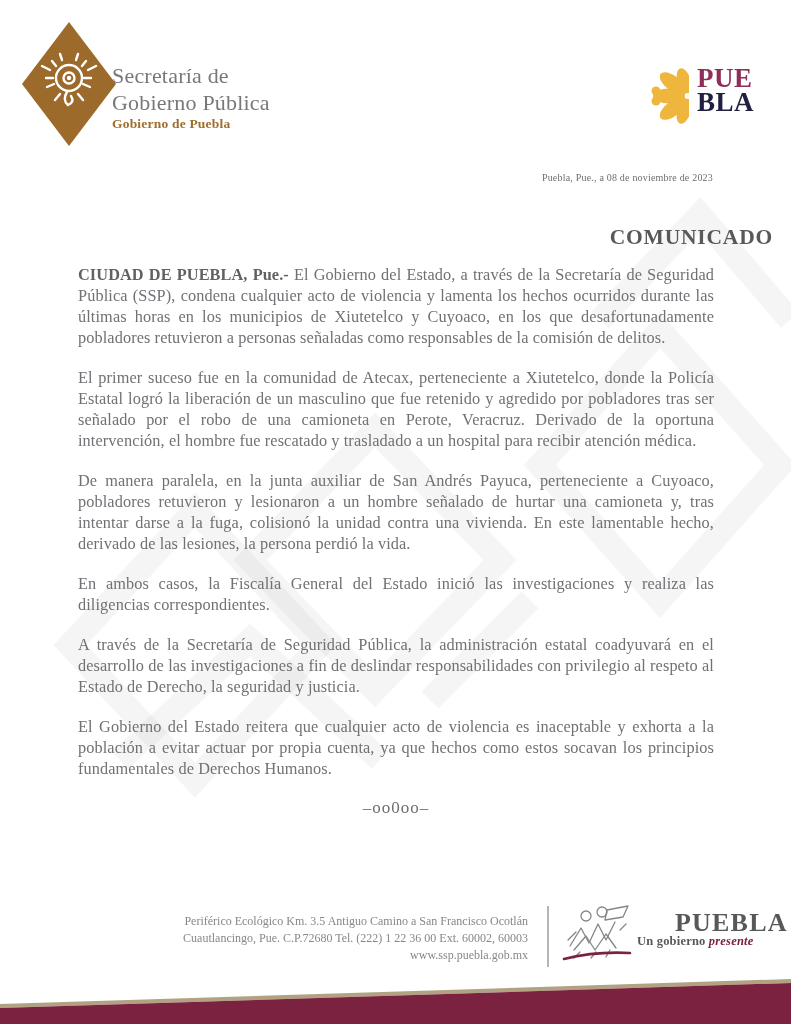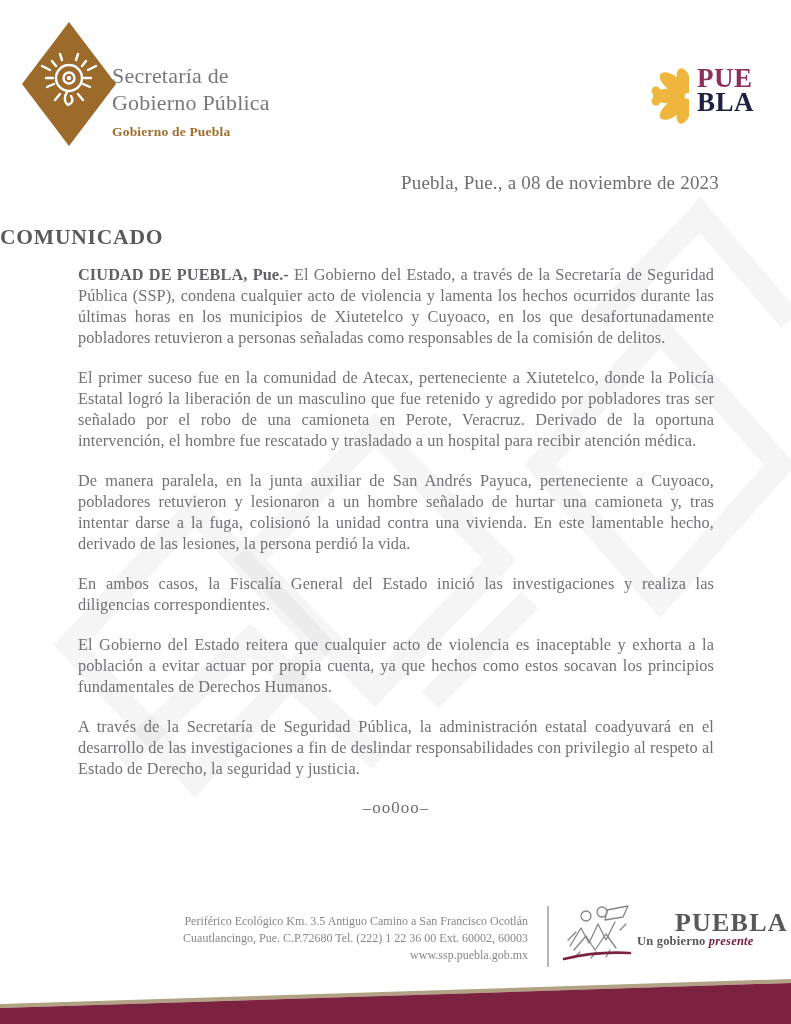--- a/index.html
+++ b/index.html
@@ -7,34 +7,34 @@
     position:relative; width:791px; height:1024px; background:#ffffff;
     font-family:Liberation Serif, serif; overflow:hidden;
   }
   
   .watermark { position:absolute; left:0; top:0; width:791px; height:1024px; }
 
   
   .ssp-diamond { position:absolute; left:20px; top:20px; }
   .brand-text { position:absolute; left:112px; top:62px; }
   .brand-line { font-size:22px; line-height:27px; color:#77787b; letter-spacing:.2px; }
-  .brand-gob  { margin-top:8px; font-size:13.5px; font-weight:700; color:#a06d2c; letter-spacing:.2px; }
+  .brand-gob  { font-size:13.5px; font-weight:700; color:#a06d2c; letter-spacing:.2px; }
 
   .puebla-flower { position:absolute; left:649px; top:61px; }
   .puebla-word { position:absolute; left:689px; top:66px; font-weight:800; font-size:27px; line-height:24px; letter-spacing:.5px;margin-left:8px; }
   .puebla-word .pue { color:#8e2e59; display:block; }
   .puebla-word .bla { color:#212040; display:block; }
 
   .dateline {
-    position:absolute; top:172px; right:72px;
-    font-size:19px; color:#6d6e71; letter-spacing:.2px;
+    position:absolute; top:172px; right:78px;
+    font-size:10px; color:#6d6e71; letter-spacing:.2px;
   }
 
   .doc-title {
-    position:absolute; top:211px; left:0; width:773px; text-align:left;
+    position:absolute; top:211px; left:0; width:773px; text-align:right;
     font-size:21.5px; font-weight:800; color:#58595b; letter-spacing:.8px;
   }
 
   
   .doc-body { position:absolute; top:264px; left:78px; width:636px; }
   .doc-body p {
     margin:0 0 19px 0; font-size:16.3px; line-height:21px;
     color:#707175; text-align:justify; letter-spacing:.1px;
   }
   .doc-body p strong { color:#606165; font-weight:700; }
@@ -107,22 +107,22 @@
 
   <div class="dateline">Puebla, Pue., a 08 de noviembre de 2023</div>
 
   <h1 class="doc-title">COMUNICADO</h1>
 
   <main class="doc-body">
     <p><strong>CIUDAD DE PUEBLA, Pue.-</strong><span> El Gobierno del Estado, a través de la Secretaría de Seguridad Pública (SSP), condena cualquier acto de violencia y lamenta los hechos ocurridos durante las últimas horas en los municipios de Xiutetelco y Cuyoaco, en los que desafortunadamente pobladores retuvieron a personas señaladas como responsables de la comisión de delitos.</span></p>
     <p>El primer suceso fue en la comunidad de Atecax, perteneciente a Xiutetelco, donde la Policía Estatal logró la liberación de un masculino que fue retenido y agredido por pobladores tras ser señalado por el robo de una camioneta en Perote, Veracruz. Derivado de la oportuna intervención, el hombre fue rescatado y trasladado a un hospital para recibir atención médica.</p>
     <p>De manera paralela, en la junta auxiliar de San Andrés Payuca, perteneciente a Cuyoaco, pobladores retuvieron y lesionaron a un hombre señalado de hurtar una camioneta y, tras intentar darse a la fuga, colisionó la unidad contra una vivienda. En este lamentable hecho, derivado de las lesiones, la persona perdió la vida.</p>
     <p>En ambos casos, la Fiscalía General del Estado inició las investigaciones y realiza las diligencias correspondientes.</p>
+    <p>A través de la Secretaría de Seguridad Pública, la administración estatal coadyuvará en el desarrollo de las investigaciones a fin de deslindar responsabilidades con privilegio al respeto al Estado de Derecho, la seguridad y justicia.</p>
     <p>El Gobierno del Estado reitera que cualquier acto de violencia es inaceptable y exhorta a la población a evitar actuar por propia cuenta, ya que hechos como estos socavan los principios fundamentales de Derechos Humanos.</p>
-    <p>A través de la Secretaría de Seguridad Pública, la administración estatal coadyuvará en el desarrollo de las investigaciones a fin de deslindar responsabilidades con privilegio al respeto al Estado de Derecho, la seguridad y justicia.</p>
     <div class="separator">–oo0oo–</div>
   </main>
 
   <div class="footer-address">
     <div>Periférico Ecológico Km. 3.5 Antiguo Camino a San Francisco Ocotlán</div>
     <div>Cuautlancingo, Pue. C.P.72680 Tel. (222) 1 22 36 00 Ext. 60002, 60003</div>
     <div>www.ssp.puebla.gob.mx</div>
   </div>
   <div class="footer-divider"></div>
 

